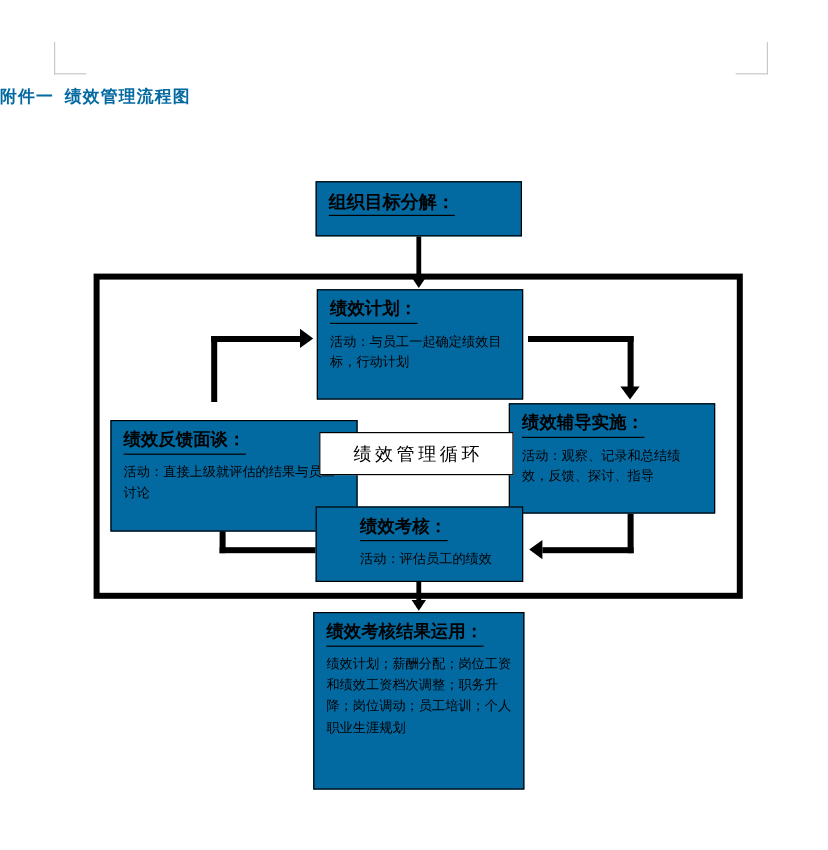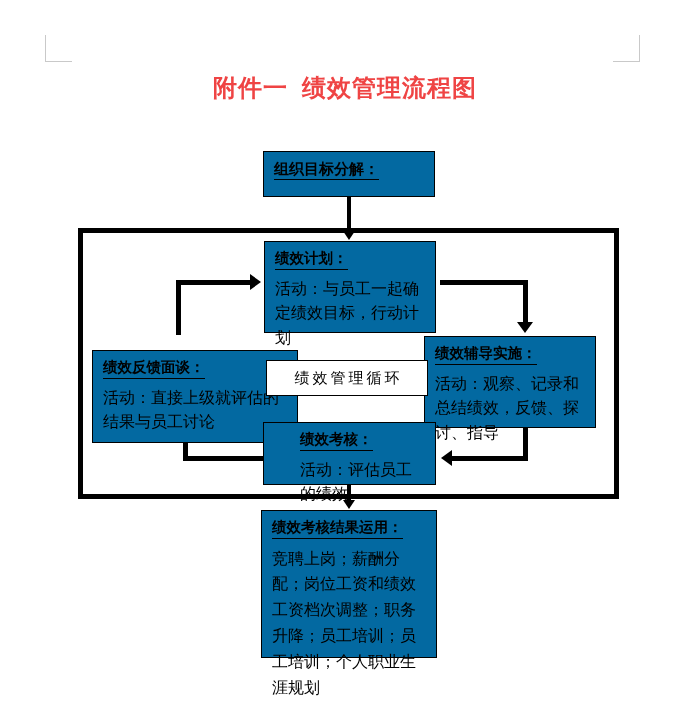--- a/index.html
+++ b/index.html
@@ -28,26 +28,26 @@
     border-style: solid;
   }
   .corner.tl { left: 45px;  top: 35px;  border-width: 0 0 1px 1px; }
   .corner.tr { left: 613px; top: 35px;  border-width: 0 1px 1px 0; }
 
   
   .title {
     position: absolute;
     left: 0; top: 72px;
     width: 690px;
-    text-align: center;
-    font-size: 24px;
+    text-align: left;
+    font-size: 14px;
     font-weight: bold;
     font-family: "Liberation Serif", "DejaVu Serif", serif;
     letter-spacing: 1px;
-    color: #ef4444;
+    color: #0369a1;
     white-space: pre;
   }
 
   
   .box {
     position: absolute;
     border: 1px solid #000;
     background: #0369a1;
     box-sizing: border-box;
     padding: 7px 10px 6px 10px;
@@ -58,21 +58,21 @@
     font-size: 14.5px;
     font-weight: bold;
     font-family: "Liberation Sans", "DejaVu Sans", sans-serif;
     line-height: 1.35;
     border-bottom: 1px solid #000;
     padding-bottom: 0px;
     white-space: pre;
   }
   .box .bd {
     margin-top: 7px;
-    font-size: 16px;
+    font-size: 11px;
     font-family: "Liberation Sans", "DejaVu Sans", sans-serif;
     line-height: 1.55;
     color: #000;
   }
 
   
   #box-org      { left: 263px; top: 151px; width: 172px; height: 46px; }
   #box-org .hd  { font-size: 15px; }
   #box-plan     { left: 264px; top: 241px; width: 172px; height: 92px; }
   #box-feedback { left: 92px;  top: 350px; width: 206px; height: 93px; }
@@ -192,16 +192,16 @@
     <span class="hd">绩效考核：</span>
     <div class="bd">活动：评估员工的绩效</div>
   </div>
 
   <div id="box-cycle">
     <span class="cyc-label">绩效管理循环</span>
   </div>
 
   <div class="box" id="box-result">
     <span class="hd">绩效考核结果运用：</span>
-    <div class="bd">竞聘上岗；薪酬分配；岗位工资和绩效工资档次调整；职务升降；员工培训；员工培训；个人职业生涯规划</div>
+    <div class="bd">绩效计划；薪酬分配；岗位工资和绩效工资档次调整；职务升降；岗位调动；员工培训；个人职业生涯规划</div>
   </div>
 
 </div>
 
 </body></html>

